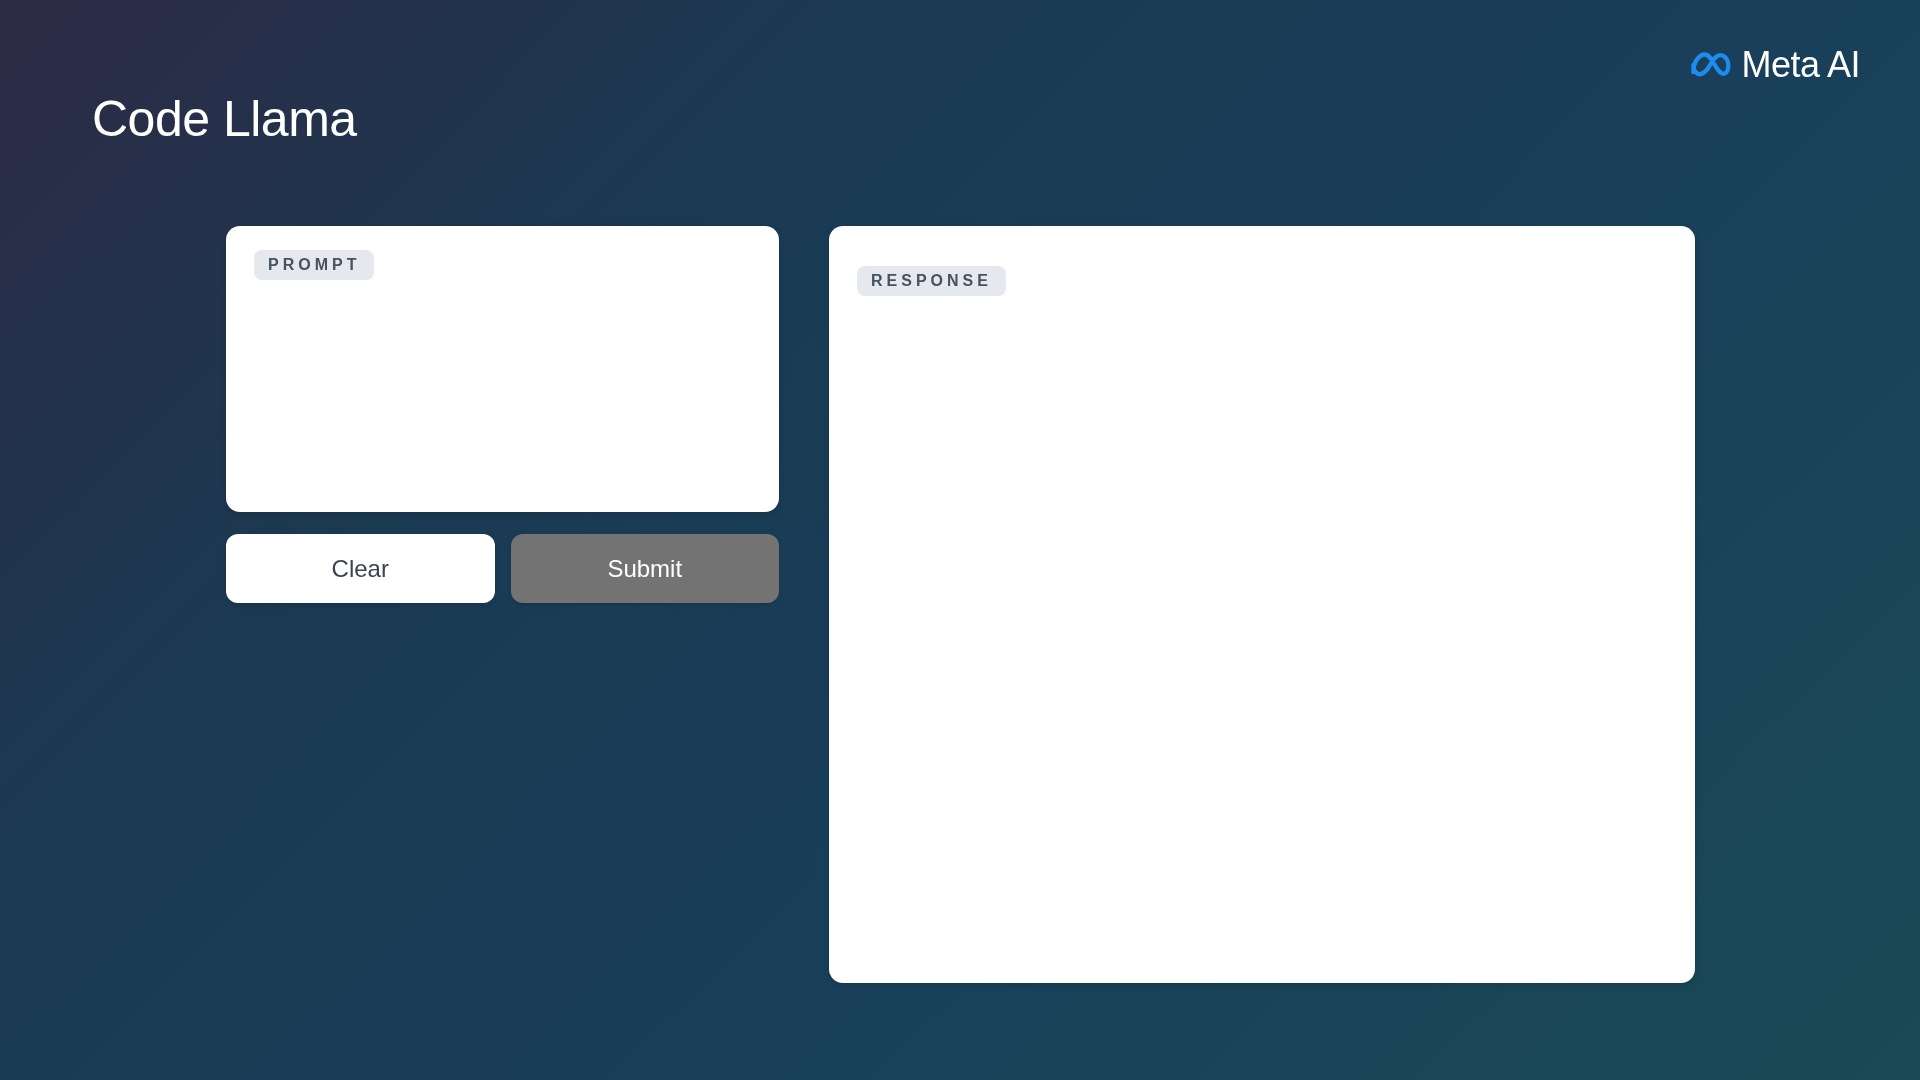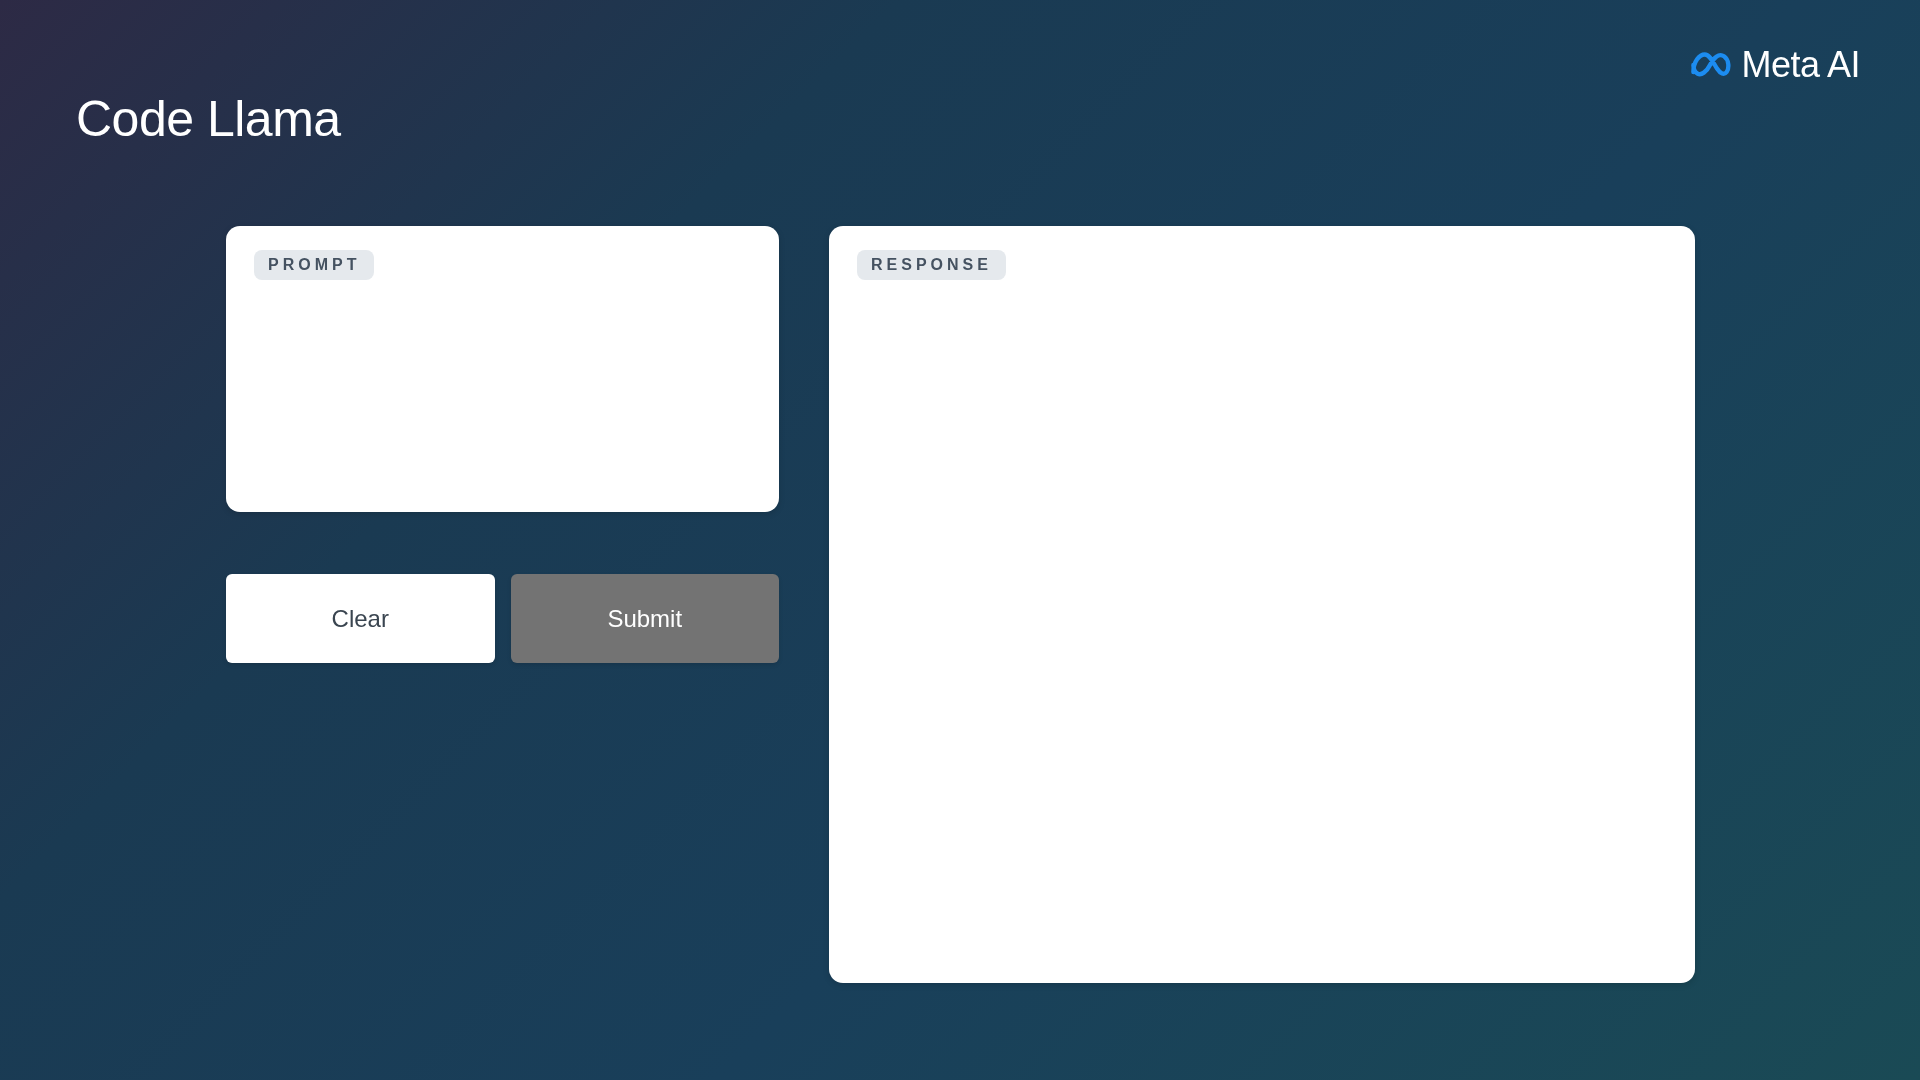--- a/index.html
+++ b/index.html
@@ -13,21 +13,21 @@
       height: 1080px;
       font-family: -apple-system, BlinkMacSystemFont, 'Segoe UI', Helvetica, Arial, sans-serif;
       background: linear-gradient(135deg, #2d2a45 0%, #1a3a52 30%, #193f5a 60%, #1a4a55 100%);
       overflow: hidden;
       position: relative;
     }
     
     .page-title {
       position: absolute;
       top: 90px;
-      left: 76px;
+      left: 92px;
       color: #ffffff;
       font-size: 50px;
       font-weight: 500;
       letter-spacing: -0.5px;
     }
     
     .brand-logo {
       position: absolute;
       top: 44px;
       right: 60px;
@@ -72,21 +72,21 @@
     
     .prompt-panel {
       width: 553px;
       height: 286px;
       padding: 24px 28px;
     }
     
     .response-panel {
       width: 866px;
       height: 757px;
-      padding: 24px 28px;
+      padding: 40px 28px;
     }
     
     .panel-label {
       display: inline-block;
       background: #e5e9ed;
       color: #455261;
       font-size: 16px;
       font-weight: 600;
       letter-spacing: 4px;
       padding: 6px 14px;
@@ -106,28 +106,27 @@
       background: transparent;
     }
     
     .button-row {
       display: flex;
       gap: 16px;
     }
     
     .btn {
       flex: 1;
-      height: 89px;
-      border-radius: 6px;
+      height: 69px;
+      border-radius: 12px;
       font-size: 24px;
       font-weight: 400;
       border: none;
       cursor: pointer;
       box-shadow: 0 2px 4px rgba(0,0,0,0.12);
-      margin-top: 40px;
     }
     
     .btn-clear {
       background: #ffffff;
       color: #3a4550;
     }
     
     .btn-submit {
       background: #737373;
       color: #ffffff;

